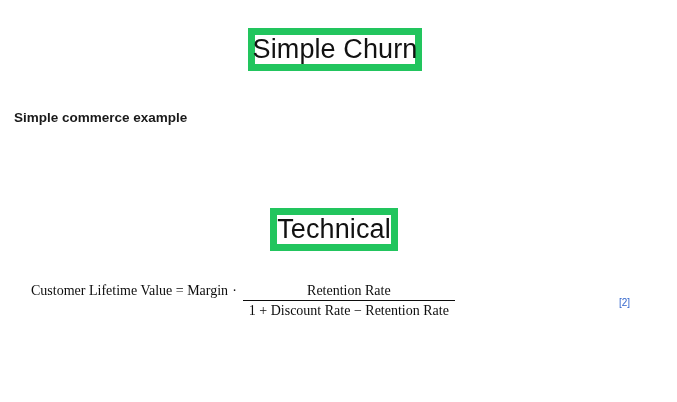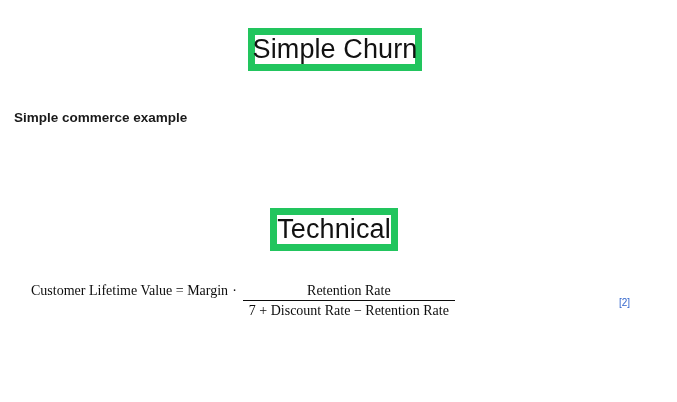--- a/index.html
+++ b/index.html
@@ -138,19 +138,19 @@
   <div class="heading-box" id="box-technical">
     <span>Technical</span>
   </div>
 
   <div class="math">
     <span class="math-lhs">Customer Lifetime Value = Margin</span>
     <span class="math-dot">·</span>
     <span class="fraction">
       <span class="numerator">Retention Rate</span>
       <span class="frac-bar"></span>
-      <span class="denominator">7 + Discount Rate − Retention Rate</span>
+      <span class="denominator">1 + Discount Rate − Retention Rate</span>
     </span>
   </div>
 
   <a class="citation" href="#">[2]</a>
 
 </div>
 
 </body></html>

